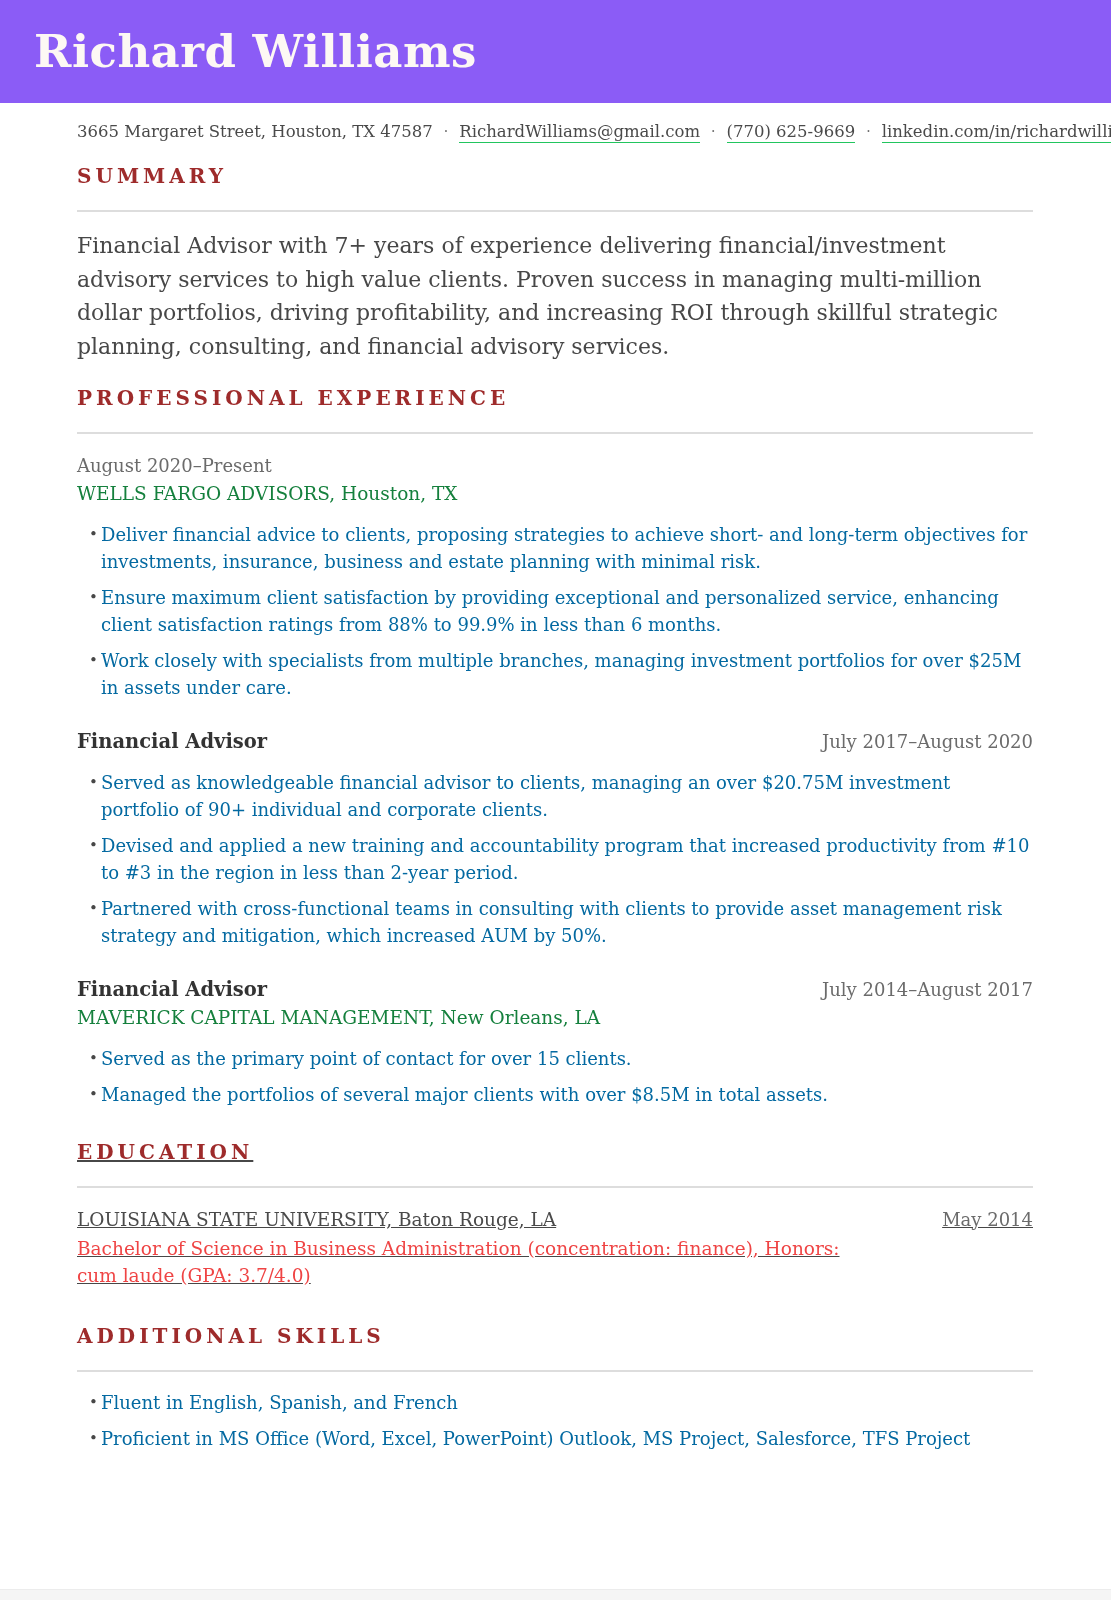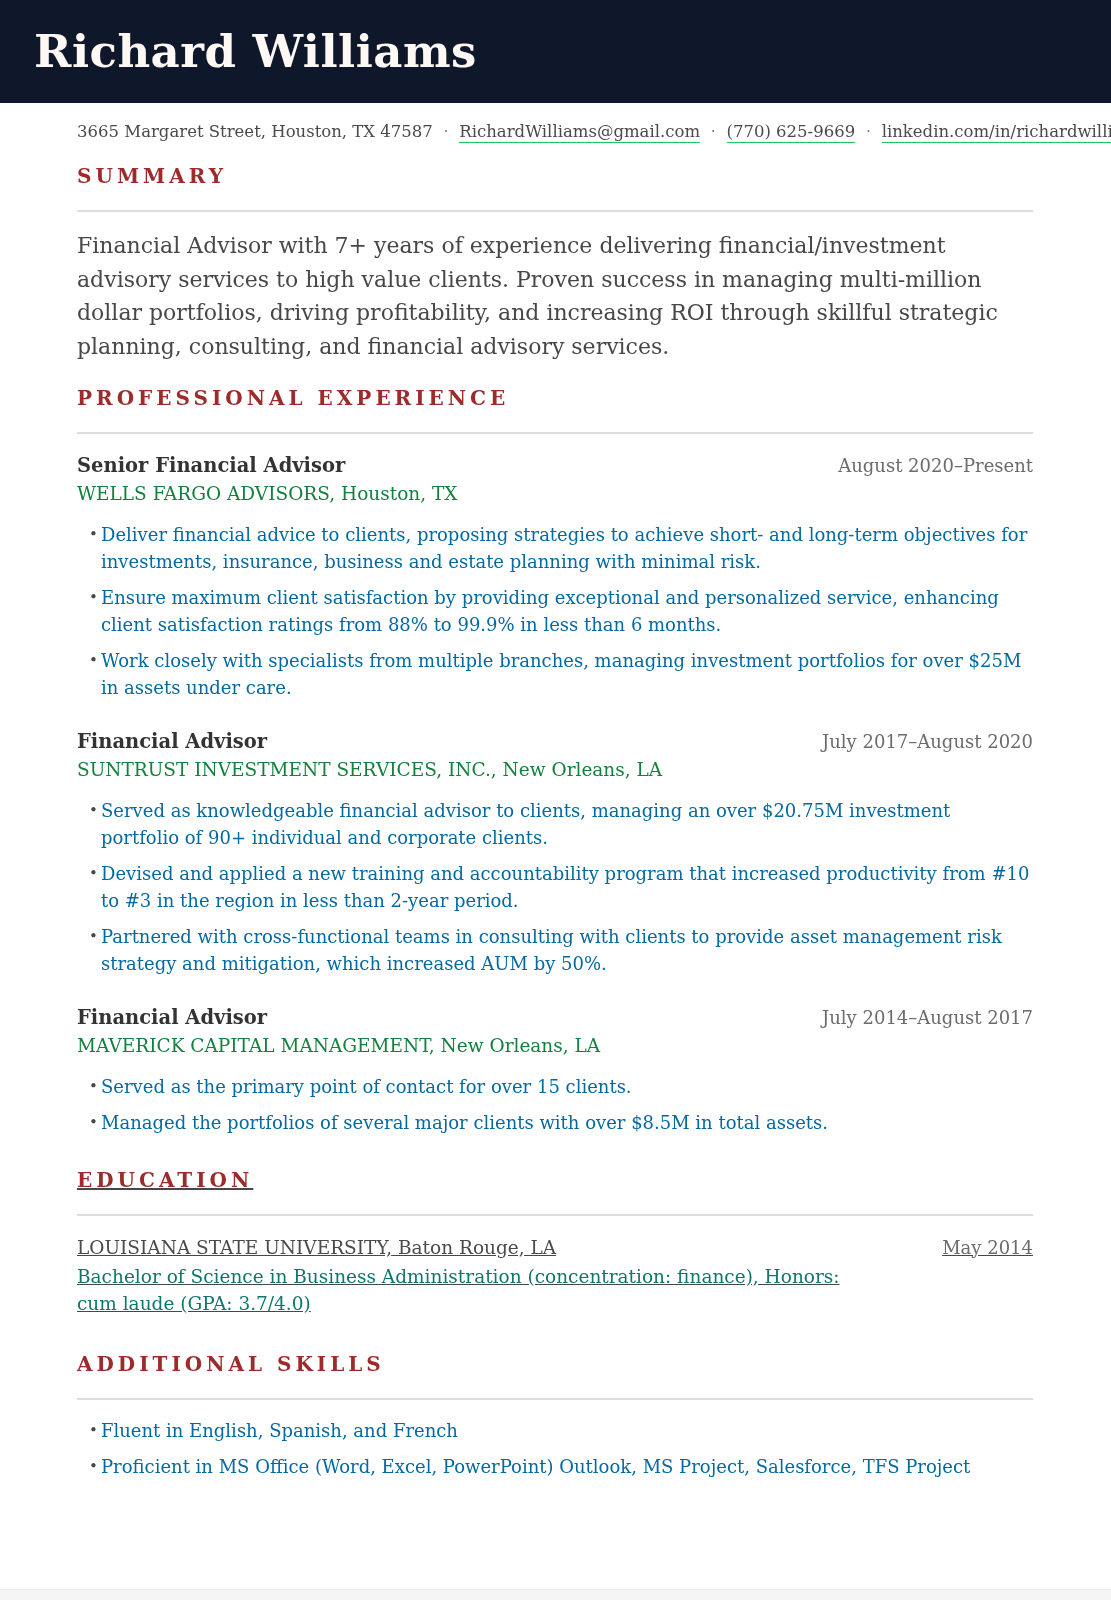--- a/index.html
+++ b/index.html
@@ -7,21 +7,21 @@
   body {
     width: 1111px;
     height: 1600px;
     position: relative;
     font-family: "DejaVu Serif", "Liberation Serif", serif;
     color: #474747;
     overflow: hidden;
   }
   .banner {
     height: 103px;
-    background: #0f172a;
+    background: #8b5cf6;
     display: flex;
     align-items: center;
     padding-left: 34px;
   }
   .banner h1 {
     color: #fdf8f4;
     font-size: 45px;
     font-weight: 700;
     letter-spacing: 0.5px;
   }
@@ -116,21 +116,21 @@
   .section-experience { margin-top: 20px; }
   .section-education { margin-top: 30px; text-decoration: underline; }
   .section-skills { margin-top: 32px; }
   .edu-school {
     font-size: 18.5px;
     color: #4a4a4a;
     line-height: 28px;
   }
   .edu-degree {
     font-size: 18.5px;
-    color: #0f766e;
+    color: #ef4444;
     line-height: 1.5;
     max-width: 800px;
     margin-top: 1px;
   }
   .skills-gap { margin-top: 24px; }
   .page-bottom-edge {
     position: absolute;
     left: 0; right: 0; bottom: 0;
     height: 11px;
     background: #f5f5f5;
@@ -155,37 +155,35 @@
     <hr class="rule">
     <p class="summary-text">Financial Advisor with 7+ years of experience delivering financial/investment advisory services to high value clients. Proven success in managing multi-million dollar portfolios, driving profitability, and increasing ROI through skillful strategic planning, consulting, and financial advisory services.</p>
   </section>
 
   <section class="section section-experience">
     <h2 class="section-heading">PROFESSIONAL EXPERIENCE</h2>
     <hr class="rule">
 
     <div class="job">
       <div class="row-split">
-        <span class="job-role">Senior Financial Advisor</span>
         <span class="job-dates">August 2020–Present</span>
       </div>
       <div class="job-company">WELLS FARGO ADVISORS, Houston, TX</div>
       <ul class="bullets">
         <li>Deliver financial advice to clients, proposing strategies to achieve short- and long-term objectives for investments, insurance, business and estate planning with minimal risk.</li>
         <li>Ensure maximum client satisfaction by providing exceptional and personalized service, enhancing client satisfaction ratings from 88% to 99.9% in less than 6 months.</li>
         <li>Work closely with specialists from multiple branches, managing investment portfolios for over $25M in assets under care.</li>
       </ul>
     </div>
 
     <div class="job">
       <div class="row-split">
         <span class="job-role">Financial Advisor</span>
         <span class="job-dates">July 2017–August 2020</span>
       </div>
-      <div class="job-company">SUNTRUST INVESTMENT SERVICES, INC., New Orleans, LA</div>
       <ul class="bullets">
         <li>Served as knowledgeable financial advisor to clients, managing an over $20.75M investment portfolio of 90+ individual and corporate clients.</li>
         <li>Devised and applied a new training and accountability program that increased productivity from #10 to #3 in the region in less than 2-year period.</li>
         <li>Partnered with cross-functional teams in consulting with clients to provide asset management risk strategy and mitigation, which increased AUM by 50%.</li>
       </ul>
     </div>
 
     <div class="job">
       <div class="row-split">
         <span class="job-role">Financial Advisor</span>

